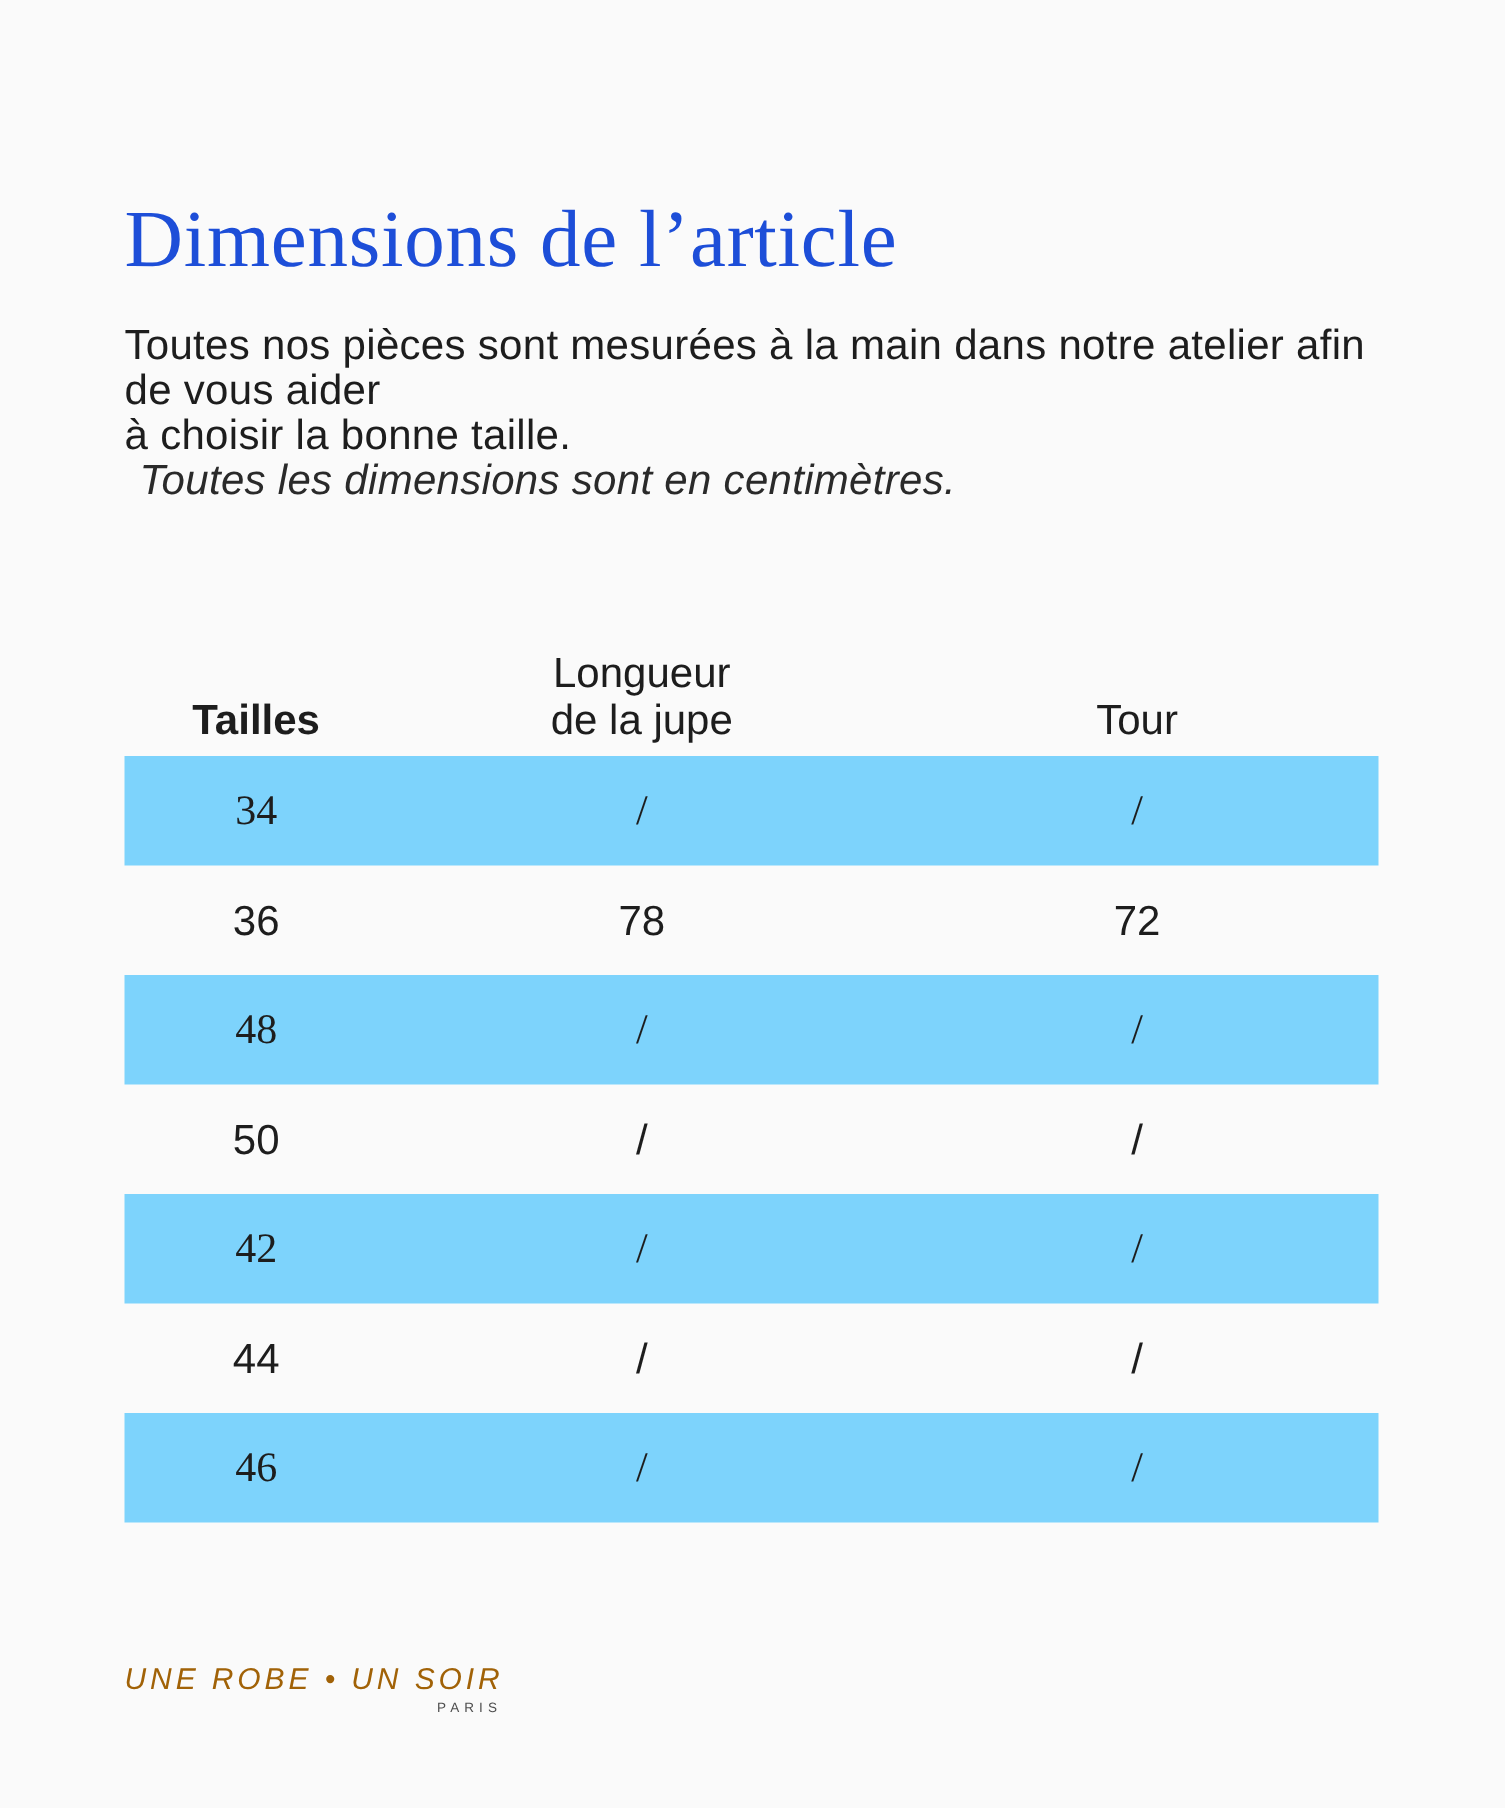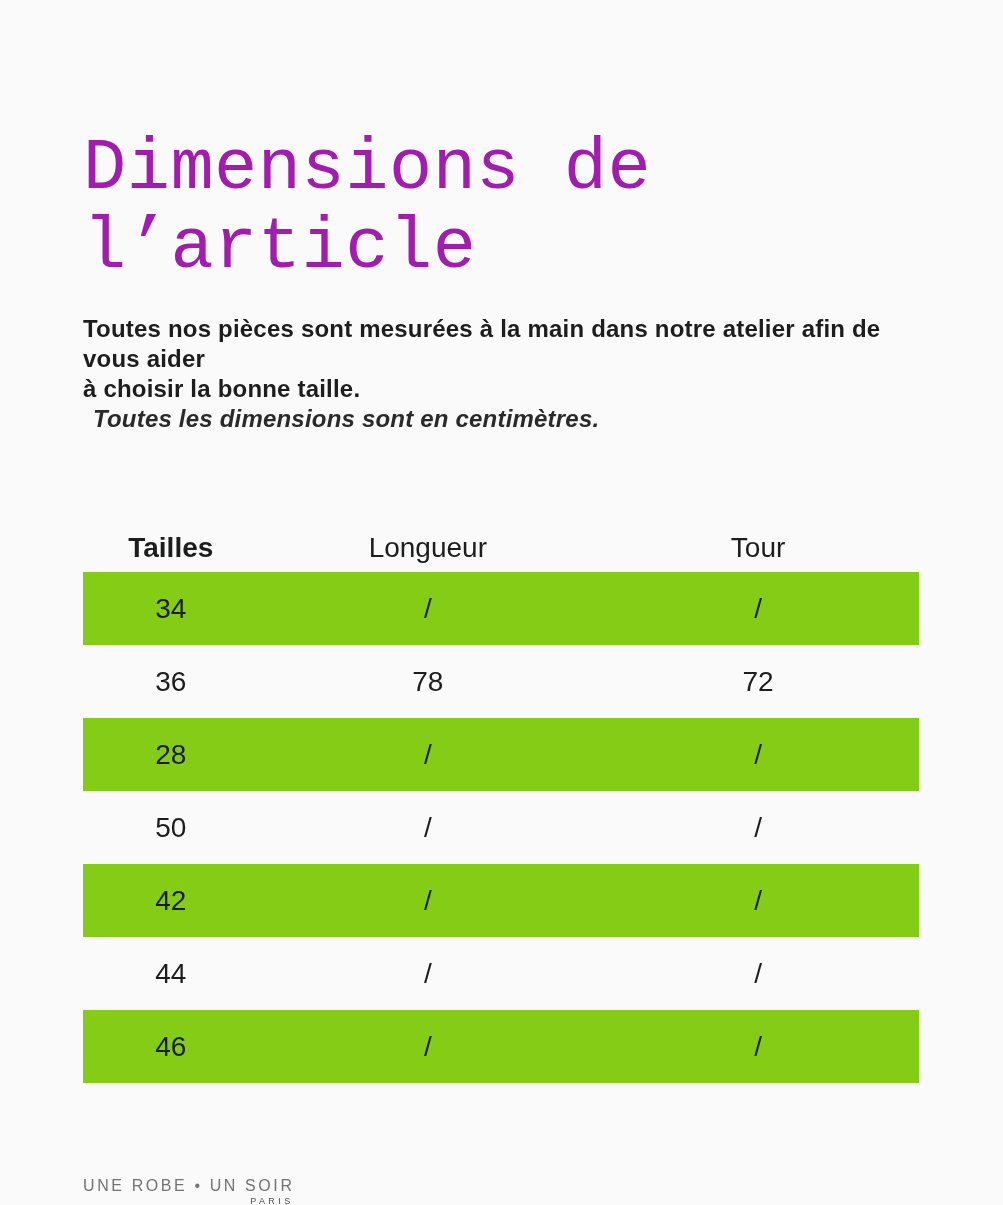--- a/index.html
+++ b/index.html
@@ -13,34 +13,33 @@
     font-family: "Liberation Sans", sans-serif;
     color: #1d1d1d;
     overflow: hidden;
   }
   .page {
     padding: 0 84px 0 83px;
   }
   .title {
     margin: 0;
     padding-top: 130px;
-    font-family: Liberation Mono, monospace;
+    font-family: Liberation Serif, serif;
     font-weight: 400;
-    font-size: 72px;
+    font-size: 54px;
     line-height: 1.1;
-    color: #a21caf;
+    color: #1d4ed8;
     letter-spacing: 0.5px;
   }
   .intro {
     margin-top: 26px;
-    font-size: 24px;
+    font-size: 28px;
     line-height: 30px;
     letter-spacing: 0.2px;
     color: #1d1d1d;
-    font-weight: bold;
   }
   .intro .line {
     display: block;
   }
   .intro .italic {
     font-style: italic;
     color: #2a2a2a;
     margin-left: 10px;
   }
   .size-table {
@@ -62,37 +61,39 @@
     color: #1d1d1d;
   }
   .th .hline { display: block; }
   .th-bold { font-weight: 700; }
   .row {
     display: flex;
     align-items: center;
     height: 73px;
   }
   .row.shaded {
-    background: #84cc16;
+    background: #7dd3fc;
+    font-family: Liberation Serif, serif;
   }
   .cell {
     font-size: 28px;
     text-align: center;
     color: #1d1d1d;
   }
   .logo {
     margin-top: 94px;
     width: -moz-fit-content;
     width: fit-content;
   }
   .logo-main {
-    font-size: 16px;
+    font-size: 20px;
     letter-spacing: 2.6px;
-    color: #737373;
+    color: #a16207;
     white-space: nowrap;
+    font-style: italic;
   }
   .logo-sub {
     text-align: right;
     font-size: 9px;
     letter-spacing: 3.4px;
     color: #4f4f4f;
     margin-top: 1px;
     padding-right: 1px;
   }
 </style>
@@ -110,40 +111,41 @@
   </div>
 
   <div class="size-table">
 
     <div class="thead">
       <div class="col1 th th-bold">
         <span class="hline">Tailles</span>
       </div>
       <div class="col2 th">
         <span class="hline">Longueur</span>
+        <span class="hline">de la jupe</span>
       </div>
       <div class="col3 th">
         <span class="hline">Tour</span>
       </div>
     </div>
 
     <div class="row shaded">
       <div class="col1 cell">34</div>
       <div class="col2 cell">/</div>
       <div class="col3 cell">/</div>
     </div>
 
     <div class="row">
       <div class="col1 cell">36</div>
       <div class="col2 cell">78</div>
       <div class="col3 cell">72</div>
     </div>
 
     <div class="row shaded">
-      <div class="col1 cell">28</div>
+      <div class="col1 cell">48</div>
       <div class="col2 cell">/</div>
       <div class="col3 cell">/</div>
     </div>
 
     <div class="row">
       <div class="col1 cell">50</div>
       <div class="col2 cell">/</div>
       <div class="col3 cell">/</div>
     </div>
 

